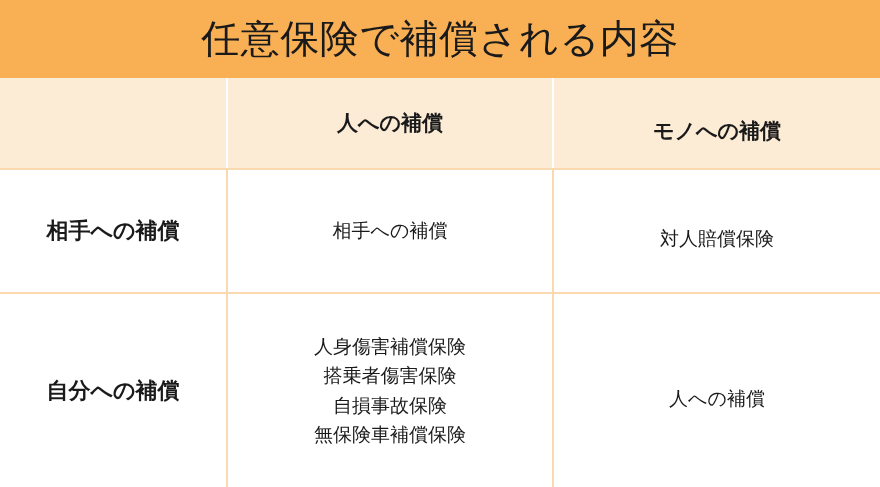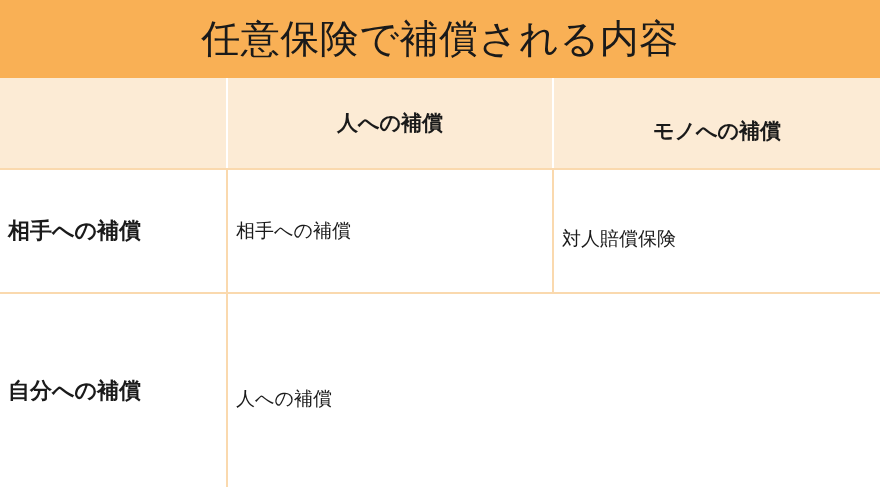--- a/index.html
+++ b/index.html
@@ -70,21 +70,21 @@
     box-sizing: border-box;
     background: #ffffff;
     border-top: 2px solid #FAD9AE;
   }
   .body-row.r1 { height: 124px; }
   .body-row.r2 { height: 195px; }
 
   .body-row .cell {
     display: flex;
     align-items: center;
-    justify-content: flex-start;
+    justify-content: center;
     box-sizing: border-box;
     border-right: 2px solid #FAD9AE;
     padding: 4px 8px;
   }
   .body-row .cell:last-child { border-right: none; }
 
   .row-head-text {
     font-size: 22px;
     font-weight: bold;
     color: #1a1a1a;
@@ -129,18 +129,24 @@
     </div>
     <div class="cell col-thing">
       <div class="cell-text">対人賠償保険</div>
     </div>
   </div>
 
   <div class="body-row r2">
     <div class="cell col-label">
       <div class="row-head-text">自分への補償</div>
     </div>
+    <div class="cell col-person">
+      <div class="cell-text">人身傷害補償保険
+搭乗者傷害保険
+自損事故保険
+無保険車補償保険</div>
+    </div>
     <div class="cell col-thing">
       <div class="cell-text">人への補償</div>
     </div>
   </div>
 
 </div>
 
 </body></html>

